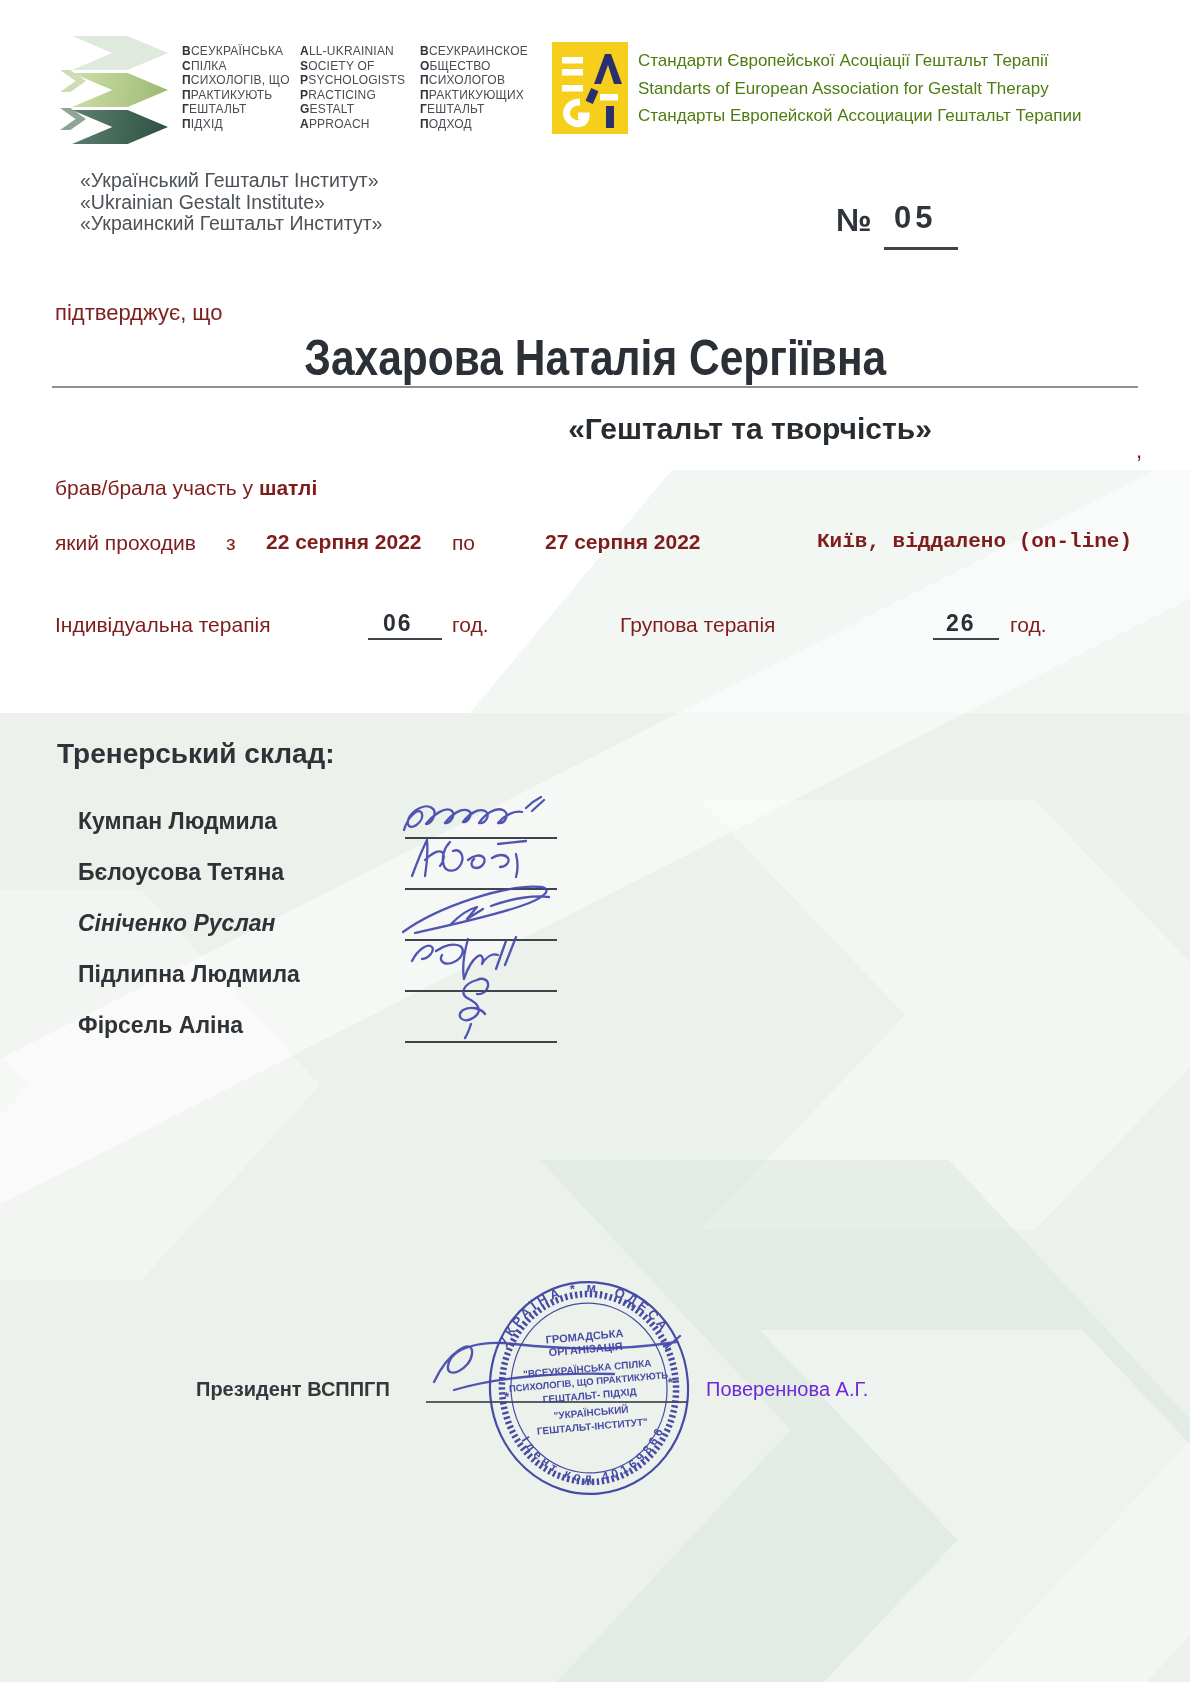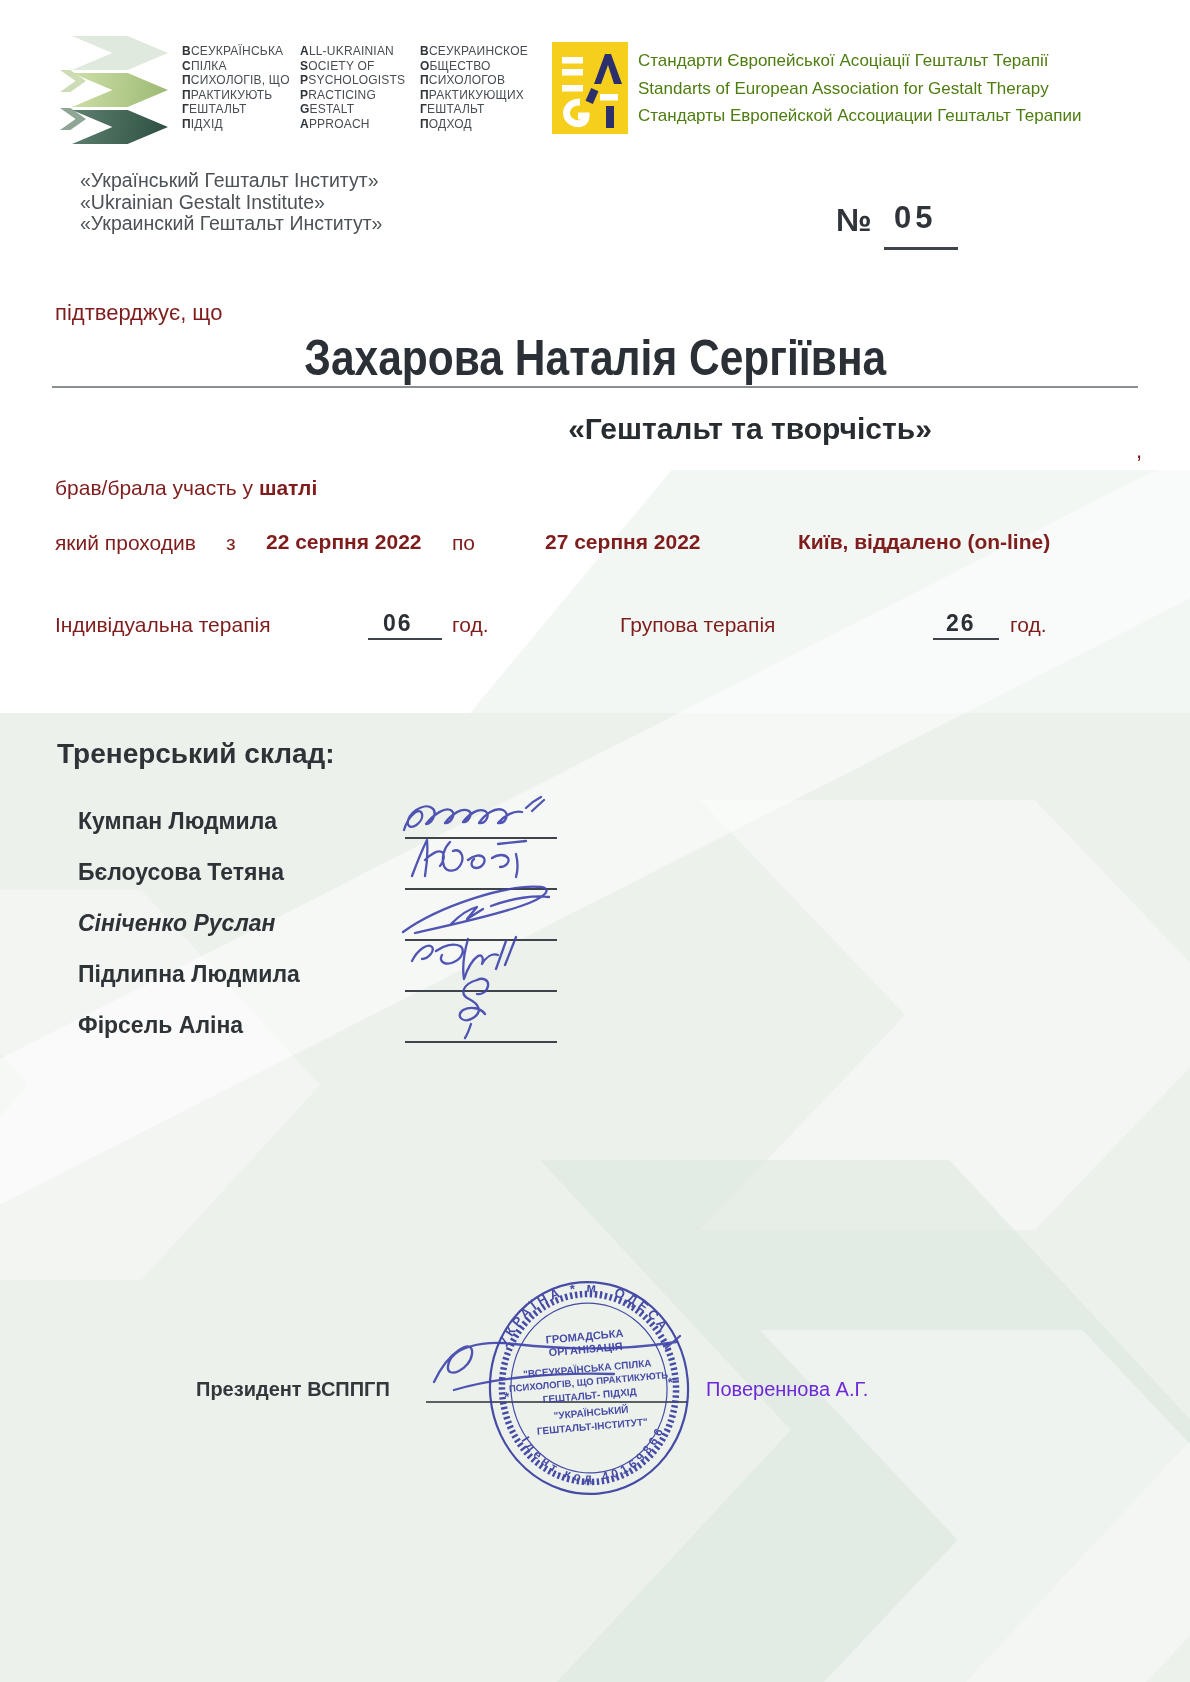--- a/index.html
+++ b/index.html
@@ -153,21 +153,21 @@
     <span class="b">шатлі</span>
   </div>
   <div class="abs course">«Гештальт та творчість»</div>
   <div class="abs body-txt" style="left:1136px;top:438px;font-size:22px;">,</div>
 
   <div class="abs body-txt" style="left:55px;top:531px;">який проходив</div>
   <div class="abs body-txt" style="left:226px;top:531px;">з</div>
   <div class="abs body-txt b" style="left:266px;top:530px;">22 серпня 2022</div>
   <div class="abs body-txt" style="left:452px;top:531px;">по</div>
   <div class="abs body-txt b" style="left:545px;top:530px;">27 серпня 2022</div>
-  <div class="abs body-txt b" style="left:798px;top:530px;">Київ, віддалено (on-line)</div>
+  <div class="abs body-txt b" style="left:817px;top:530px;font-family:Liberation Mono, monospace;">Київ, віддалено (on-line)</div>
 
 
   <div class="abs body-txt" style="left:55px;top:613px;">Індивідуальна терапія</div>
   <div class="abs hoursnum" style="left:383px;top:610px;">06</div>
   <div class="abs dline" style="left:368px;top:638px;width:74px;"></div>
   <div class="abs body-txt" style="left:452px;top:613px;">год.</div>
   <div class="abs body-txt" style="left:620px;top:613px;">Групова терапія</div>
   <div class="abs hoursnum" style="left:946px;top:610px;">26</div>
   <div class="abs dline" style="left:933px;top:638px;width:66px;"></div>
   <div class="abs body-txt" style="left:1010px;top:613px;">год.</div>

